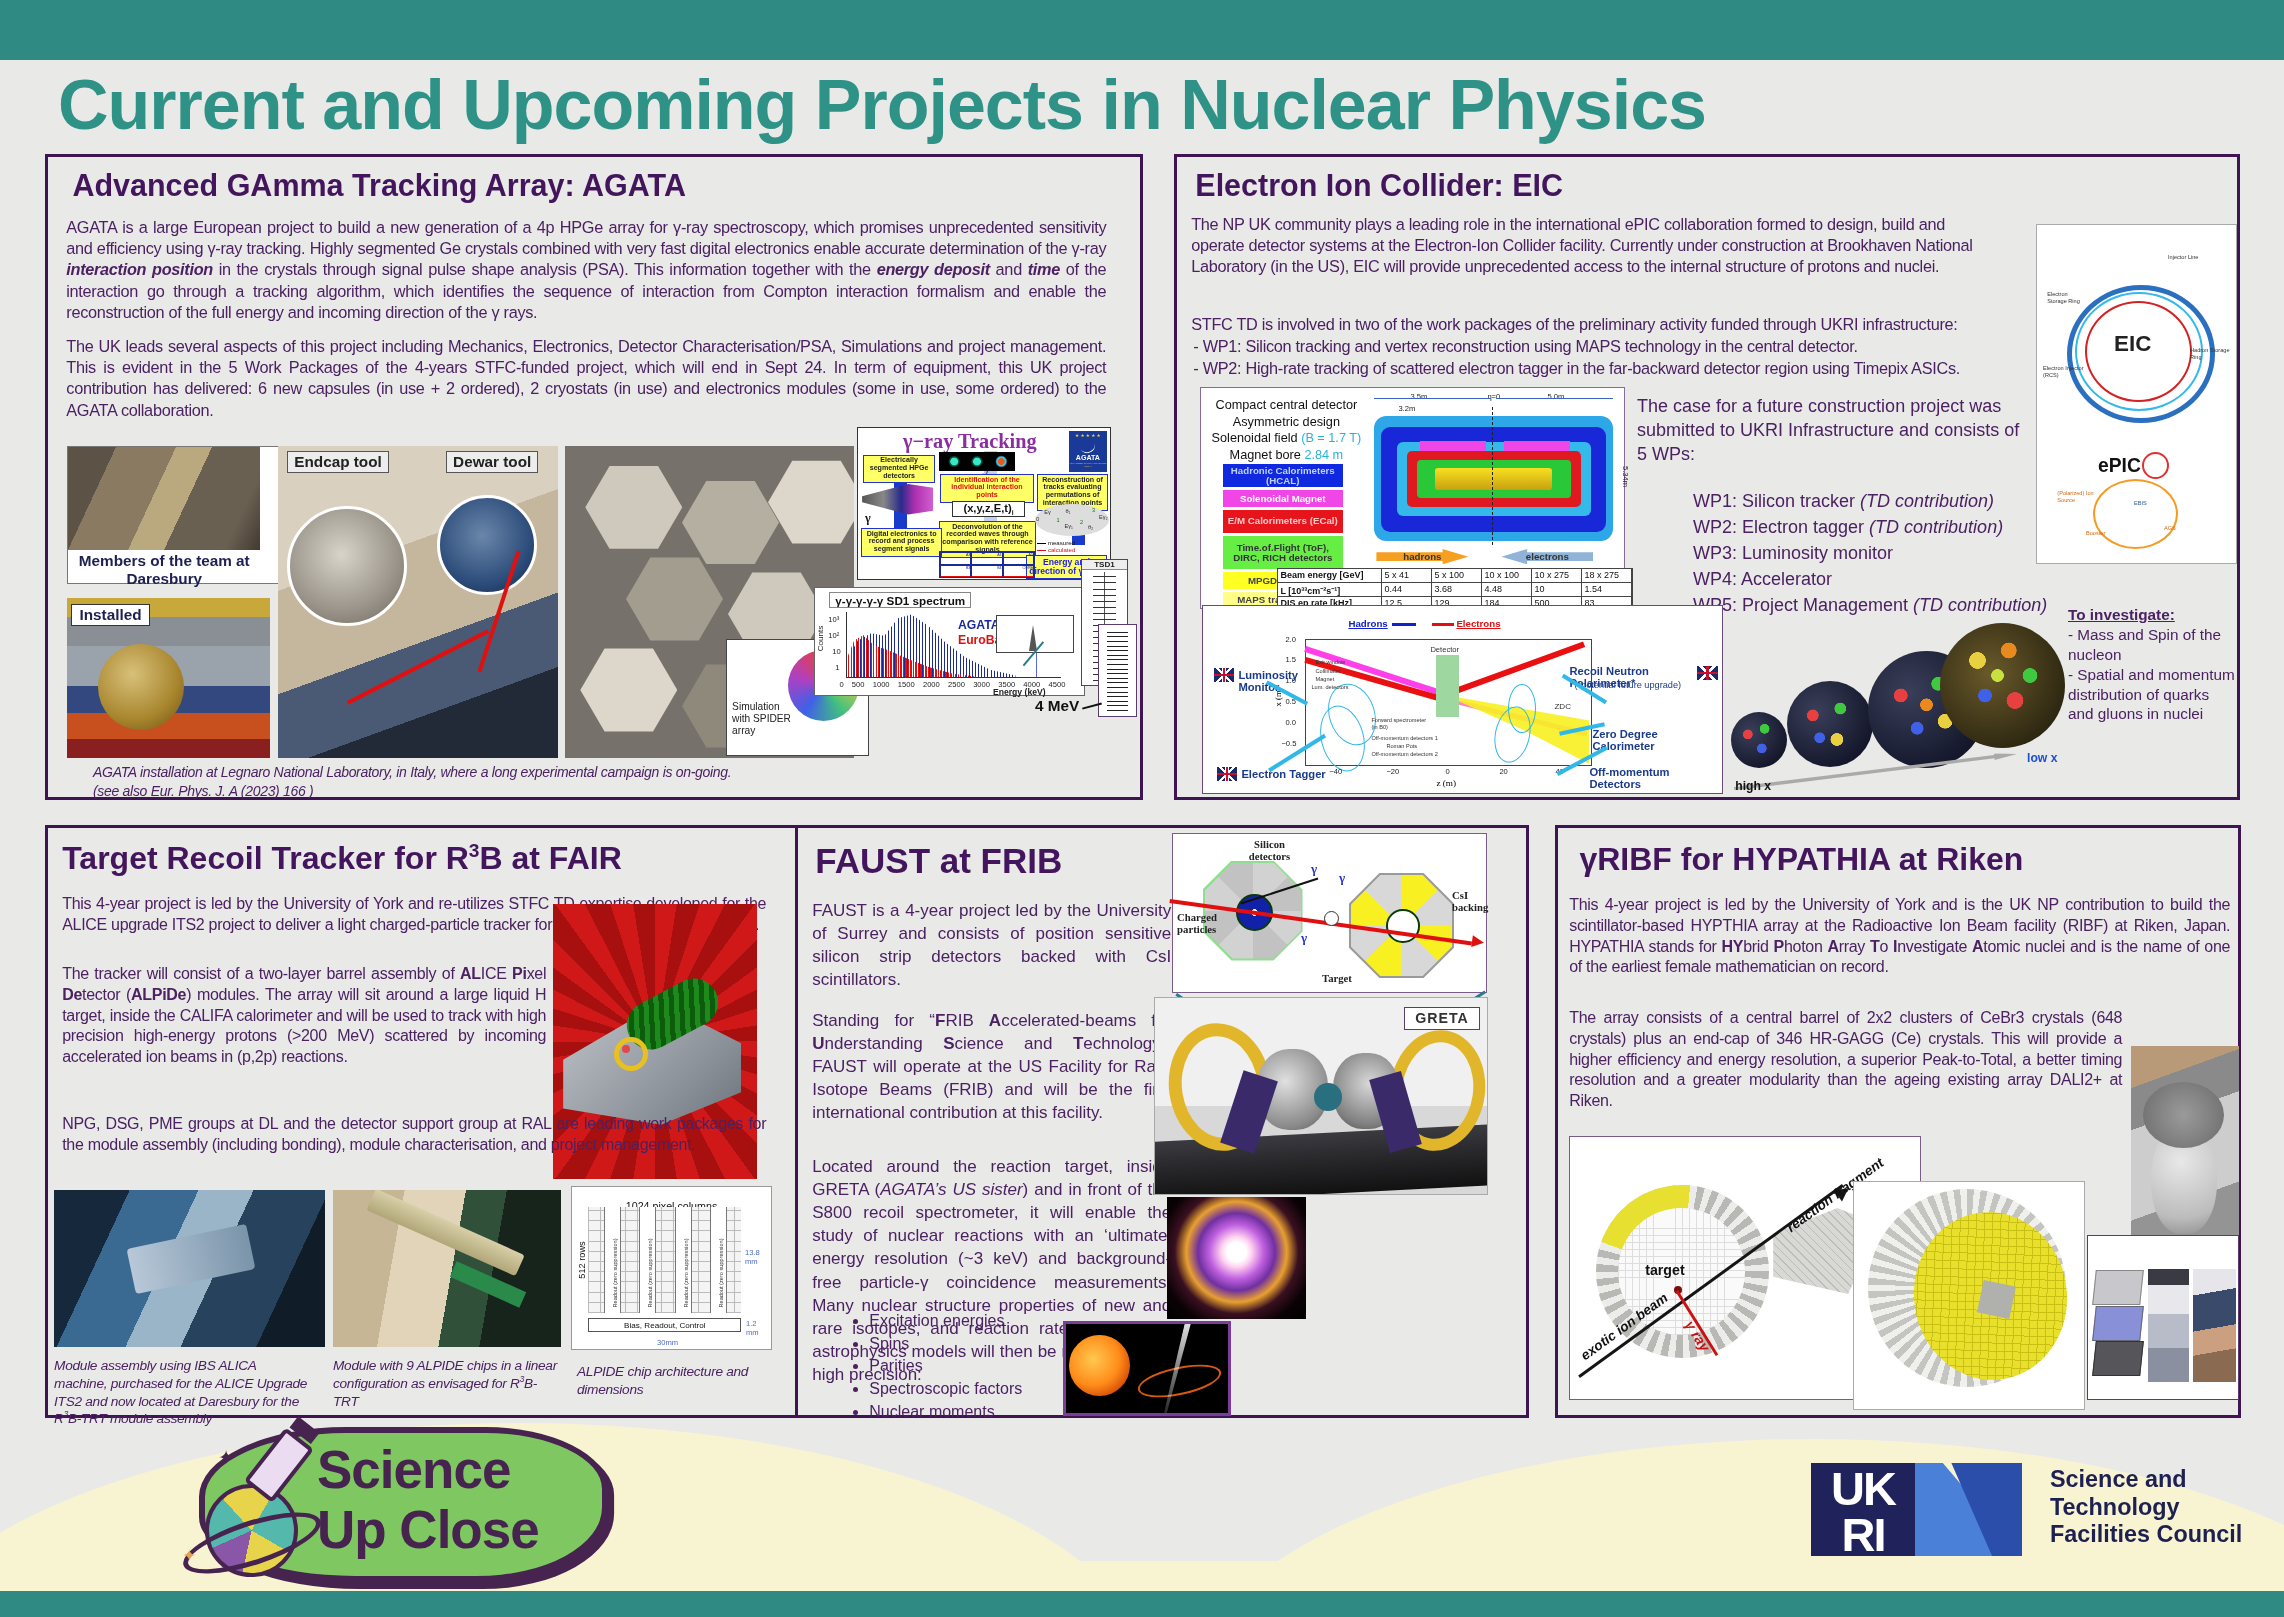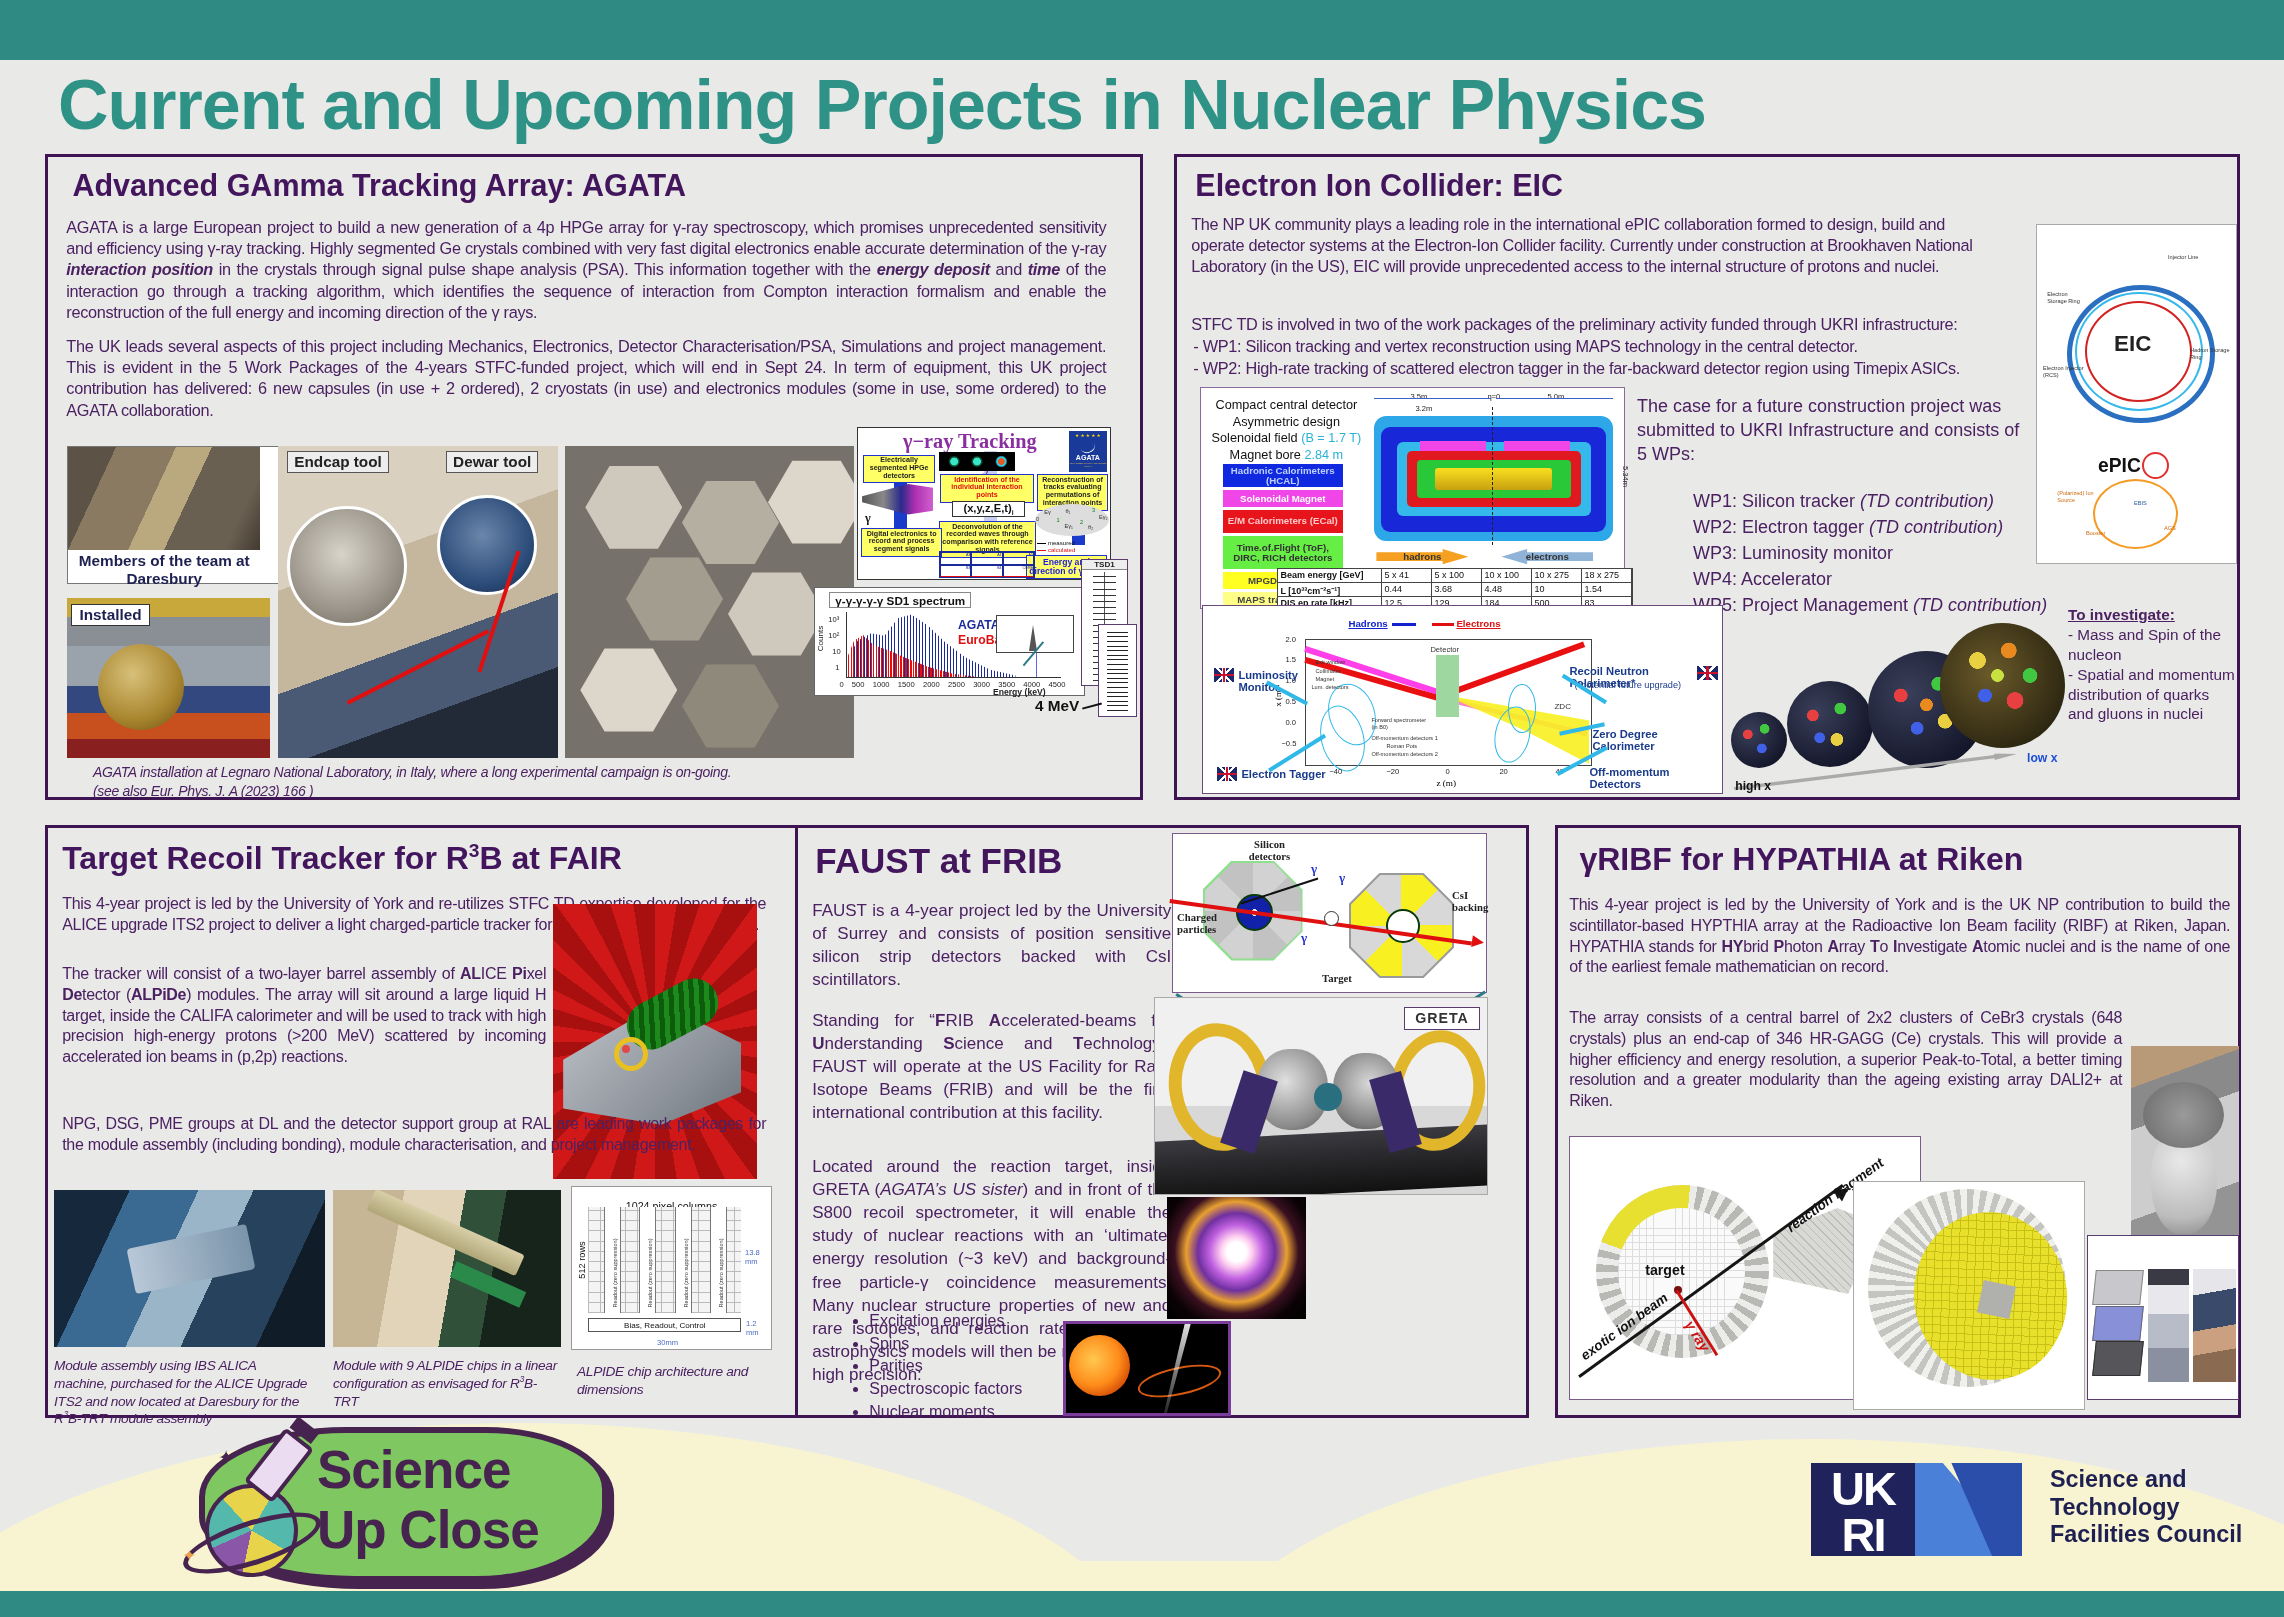--- a/index.html
+++ b/index.html
@@ -73,20 +73,24 @@
     <div class="a" style="left:517px;top:289px;width:289px;height:312px;background:#76716a;overflow:hidden;">
       <div class="hex" style="left:20.3px;top:15.3px;width:97px;height:92px;background:#cfc9bd;"></div>
       <div class="hex" style="left:117px;top:30.5px;width:97px;height:92px;background:#b5afa2;"></div>
       <div class="hex" style="left:203px;top:10.2px;width:97px;height:92px;background:#ddd6cb;"></div>
       <div class="hex" style="left:61px;top:107px;width:97px;height:92px;background:#a39d90;"></div>
       <div class="hex" style="left:163px;top:122px;width:97px;height:92px;background:#cfc9bd;"></div>
       <div class="hex" style="left:15.3px;top:198px;width:97px;height:92px;background:#ddd6cb;"></div>
       <div class="hex" style="left:117px;top:214px;width:97px;height:92px;background:#8f897c;"></div>
     </div>
 
+    <div class="a w" style="left:678px;top:482px;width:143px;height:117px;border:1px solid #444;box-sizing:border-box;">
+      <div class="a" style="left:61px;top:10.2px;width:71px;height:71px;border-radius:50%;background:conic-gradient(#e84040,#e8d040,#40c080,#4060e8,#b040c0,#e84040);"></div>
+      <div class="a" style="left:5.1px;top:61px;width:61px;font-size:10.2px;color:#222;line-height:1.2;">Simulation with SPIDER array</div>
+    </div>
 
     <div class="a w" style="left:809px;top:270px;width:254px;height:153px;border:1.3px solid #333;box-sizing:border-box;">
       <div class="a b c" style="left:15.3px;top:2px;width:193px;font-size:20.3px;color:#8b2fa0;font-family:'Liberation Serif',serif;">γ−ray Tracking Arrays</div>
       <div class="a" style="right:3.1px;top:3.1px;width:38px;height:41px;background:#1a3a9a;text-align:center;">
         <div style="font-size:4.6px;color:#ffd700;padding-top:2px;">★ ★ ★ ★ ★</div>
         <div style="width:15.3px;height:13.2px;margin:1px auto;border-bottom:1.5px solid #fff;border-radius:50%;transform:rotate(-20deg);"></div>
         <div class="b" style="font-size:7.1px;color:#fff;">AGATA</div>
         <div style="font-size:2.5px;color:#e8c040;">ADVANCED GAMMA TRACKING ARRAY</div>
       </div>
       <div class="a" style="left:36px;top:51px;width:13.2px;height:76px;background:#1a3acc;"></div>
@@ -193,21 +197,21 @@
         <div class="legbox" style="height:33px;background:#66ee44;color:#333;">Time.of.Flight (ToF), DIRC, RICH detectors</div>
         <div class="legbox" style="height:16.3px;background:#ffff22;color:#444;">MPGD trackers</div>
         <div class="legbox" style="height:16.3px;background:#ffff88;color:#444;width:92px;">MAPS tracker</div>
       </div>
       <div class="ukflag" style="left:118px;top:203px;width:23.4px;height:16.3px;"></div>
 
       <div class="a" style="left:173px;top:23.4px;width:239px;height:130px;">
         <span class="a tick" style="left:36px;top:-19.3px;">3.5m</span>
         <span class="a tick" style="left:113px;top:-19.3px;">η=0</span>
         <span class="a tick" style="left:173px;top:-19.3px;">5.0m</span>
-        <span class="a tick" style="left:41px;top:-7.1px;">3.2m</span>
+        <span class="a tick" style="left:24px;top:-7.1px;">3.2m</span>
         <div class="a" style="left:0;top:-13.2px;width:117px;border-top:1px solid #3a62c8;"></div>
         <div class="a" style="left:122px;top:-13.2px;width:117px;border-top:1px solid #3a62c8;"></div>
         <div class="a" style="left:0;top:5.1px;width:239px;height:125px;background:#2ea7e8;border-radius:12.2px;"></div>
         <div class="a" style="left:7.1px;top:15.3px;width:225px;height:105px;background:#1827d8;border-radius:9.2px;"></div>
         <div class="a" style="left:22.4px;top:30.5px;width:194px;height:74px;background:#35b8ea;border-radius:6.1px;"></div>
         <div class="a" style="left:46px;top:29.5px;width:66px;height:10.2px;background:#f046e8;"></div>
         <div class="a" style="left:130px;top:29.5px;width:66px;height:10.2px;background:#f046e8;"></div>
         <div class="a" style="left:33px;top:40px;width:174px;height:56px;background:#e01820;border-radius:5.1px;"></div>
         <div class="a" style="left:43px;top:49px;width:154px;height:38px;background:#28c838;border-radius:4.1px;"></div>
         <div class="a" style="left:61px;top:57px;width:117px;height:21.4px;background:linear-gradient(#f8e020,#c8a010);border-radius:3.1px;"></div>

